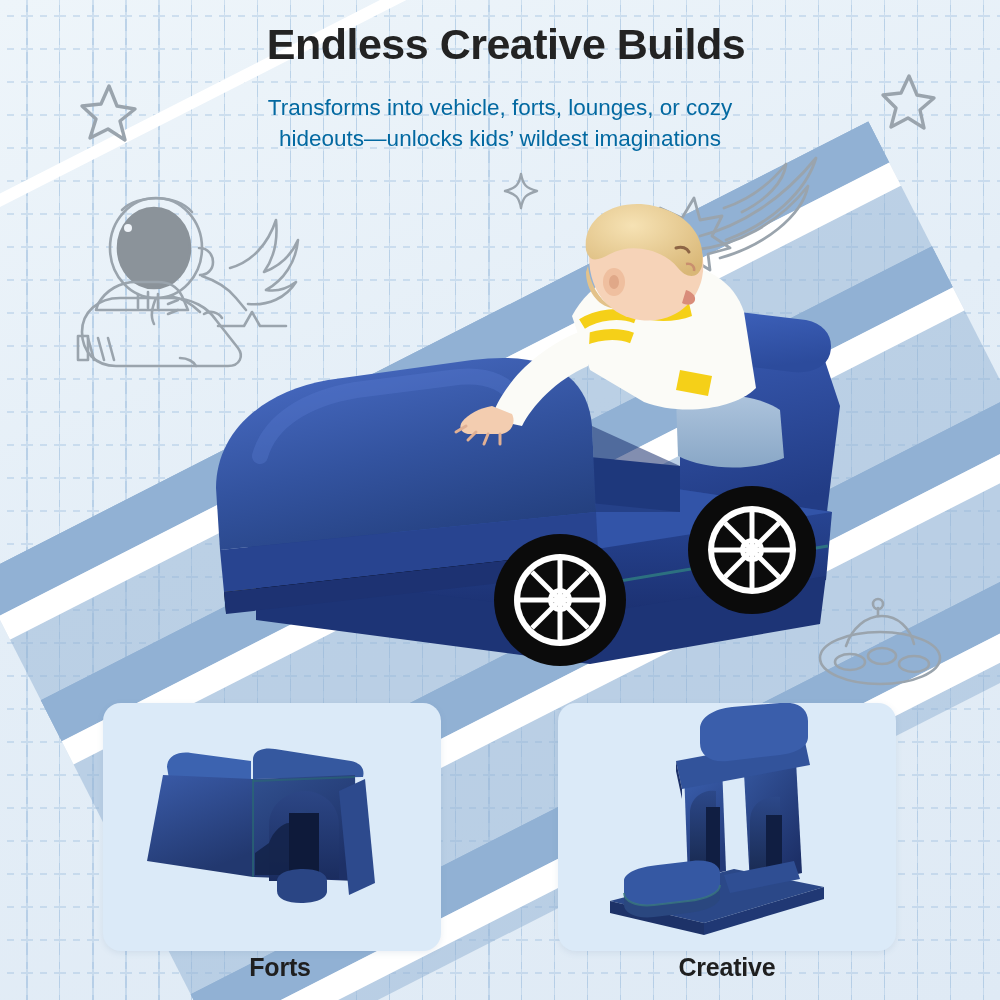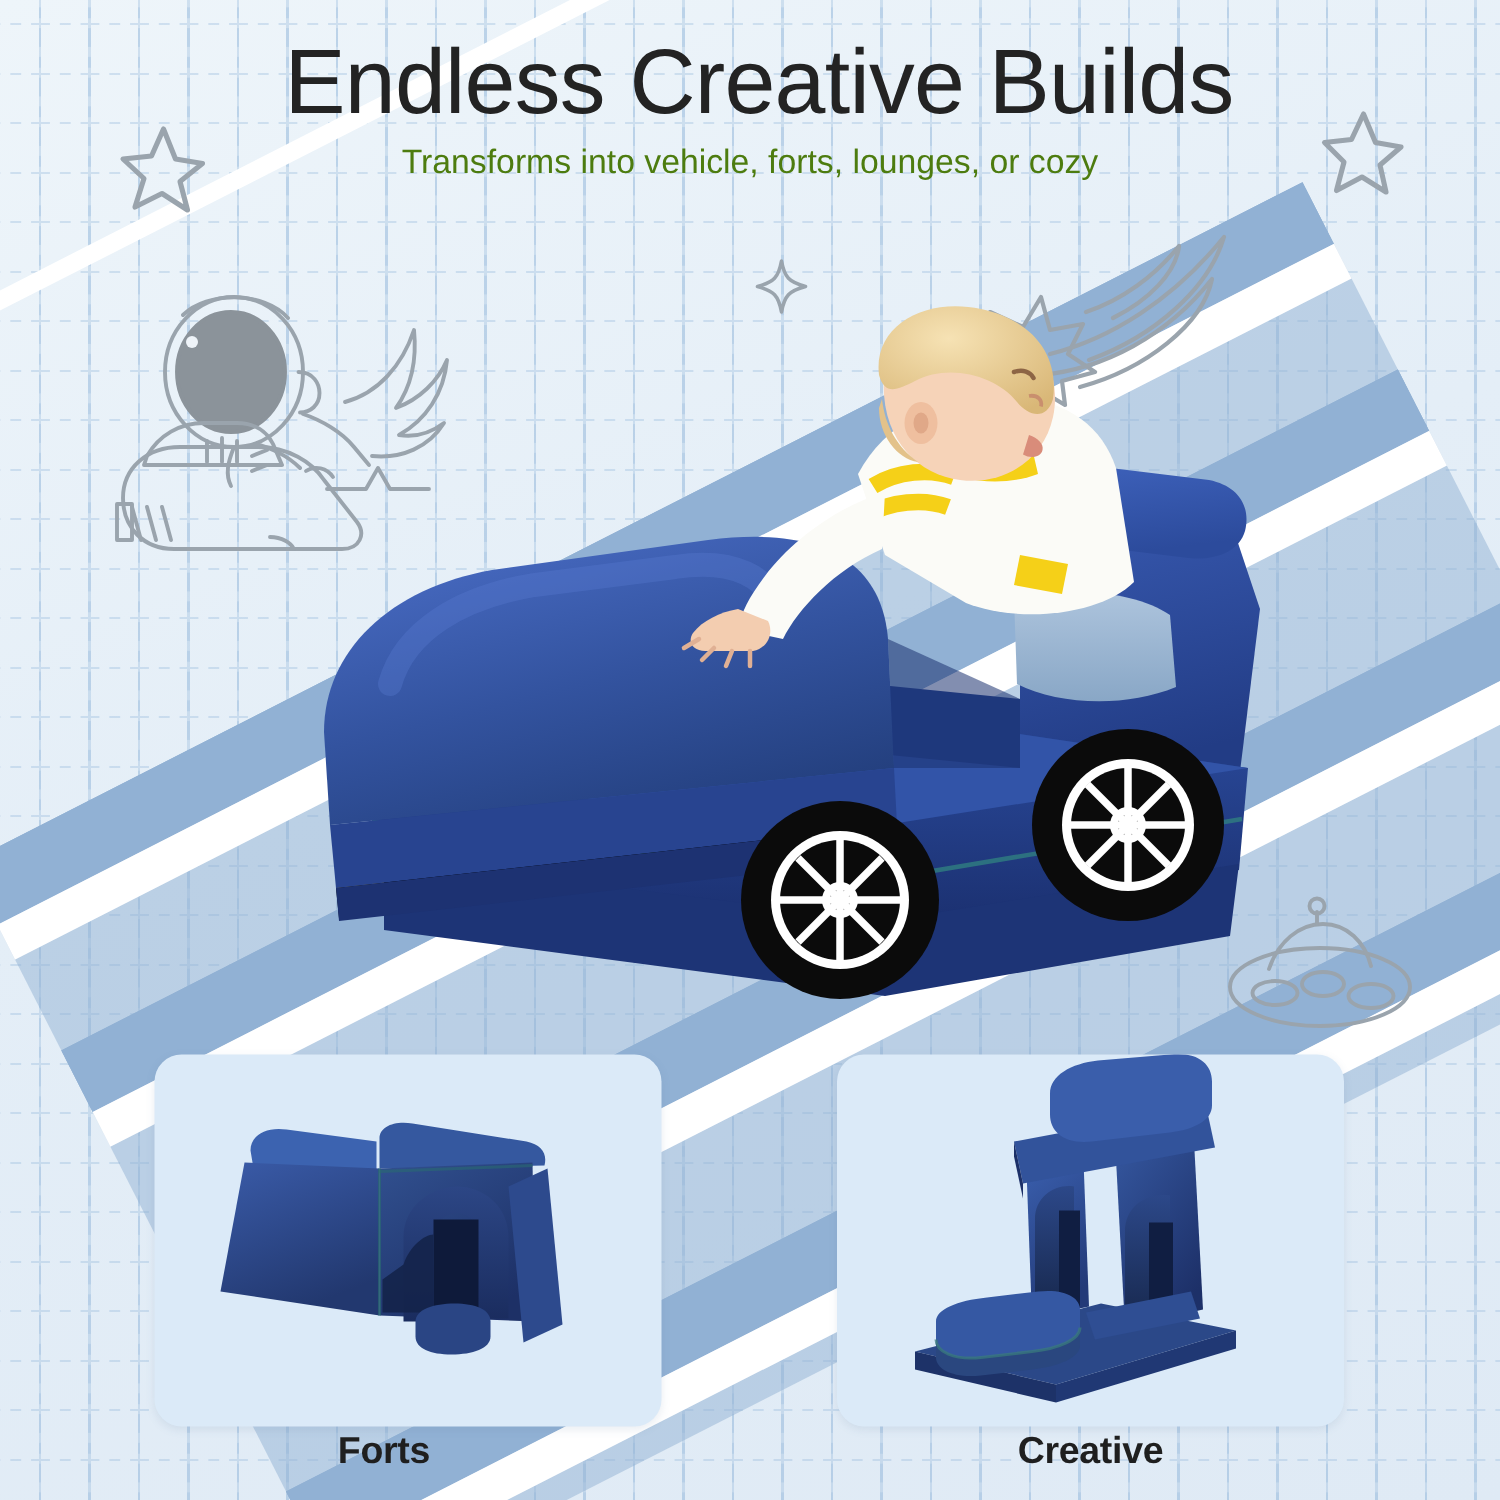--- a/index.html
+++ b/index.html
@@ -17,32 +17,32 @@
       repeating-linear-gradient(0deg, rgba(150,185,220,.42) 0 7px, rgba(150,185,220,0) 7px 14px),
       repeating-linear-gradient(90deg, rgba(150,185,220,.42) 0 7px, rgba(150,185,220,0) 7px 14px);
     background-size:33px 33px, 33px 33px;
     -webkit-mask-image:repeating-linear-gradient(0deg,#000 0 1.5px,transparent 1.5px 33px),repeating-linear-gradient(90deg,#000 0 1.5px,transparent 1.5px 33px);
     mask-image:repeating-linear-gradient(0deg,#000 0 1.5px,transparent 1.5px 33px),repeating-linear-gradient(90deg,#000 0 1.5px,transparent 1.5px 33px);
     opacity:.85;}
   .bg-stripes{position:absolute;inset:0;}
 
   
   .headline{position:absolute;left:0;right:0;top:22px;text-align:center;
-    font-size:61px;font-weight:normal;color:#232323;letter-spacing:-.5px;line-height:1.05;padding-left:12px;}
+    font-size:43px;font-weight:bold;color:#232323;letter-spacing:-.5px;line-height:1.05;padding-left:12px;}
   .subhead{position:absolute;left:190px;right:190px;top:92px;text-align:center;
-    font-size:22.5px;color:#4d7c0f;line-height:1.38;font-weight:400;}
+    font-size:22.5px;color:#0369a1;line-height:1.38;font-weight:400;}
 
   
   .card{position:absolute;border-radius:18px;background:#dbeaf8;overflow:hidden;
         box-shadow:0 2px 6px rgba(90,120,160,.13);}
   .card-a{left:103px;top:703px;width:338px;height:248px;}
   .card-b{left:558px;top:703px;width:338px;height:248px;}
   .card-label{position:absolute;top:953px;text-align:center;font-size:25px;
       font-weight:bold;color:#1f1f1f;letter-spacing:-.2px;}
-  .label-a{left:87px;width:338px;}
+  .label-a{left:111px;width:338px;}
   .label-b{left:558px;width:338px;}
 
   .doodle{position:absolute;}
   svg{display:block;overflow:visible;}
 </style>
 </head>
 <body>
 
 <div id="stage">
 
@@ -252,20 +252,21 @@
         <line x1="440" y1="380" x2="412" y2="408"></line>
         <line x1="440" y1="380" x2="400" y2="380"></line>
         <line x1="440" y1="380" x2="412" y2="352"></line>
       </g>
     </g>
   </svg>
 
   <div class="headline">Endless Creative Builds</div>
   <div class="subhead">
     <span>Transforms into vehicle, forts, lounges, or cozy</span><br>
+    <span>hideouts—unlocks kids’ wildest imaginations</span>
   </div>
 
   <div class="card card-a">
     <svg width="338" height="248" viewBox="0 0 338 248">
       <defs>
         <linearGradient id="fA" x1="0" y1="0" x2="0.4" y2="1">
             <stop offset="0" stop-color="#3a5ba8"></stop>
             <stop offset="1" stop-color="#22386f"></stop>
           </linearGradient>
         <linearGradient id="fB" x1="0" y1="0" x2="0" y2="1">

